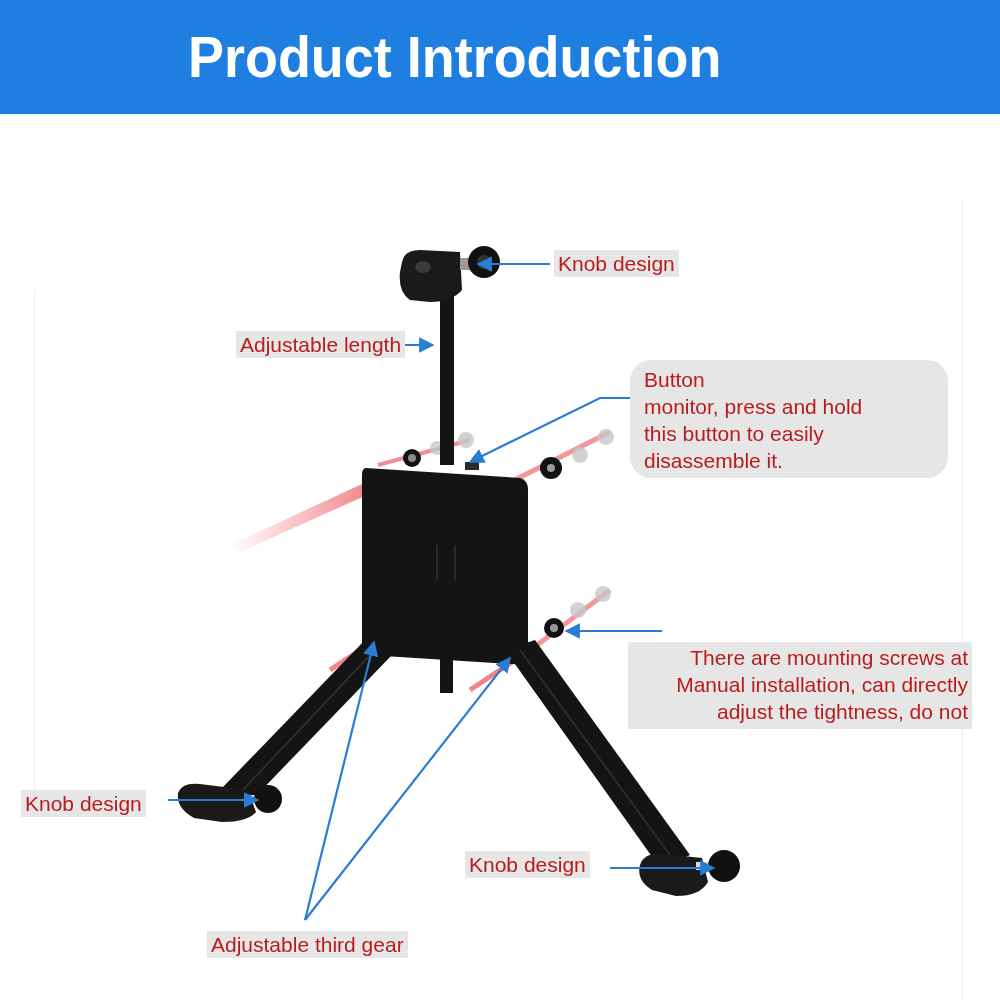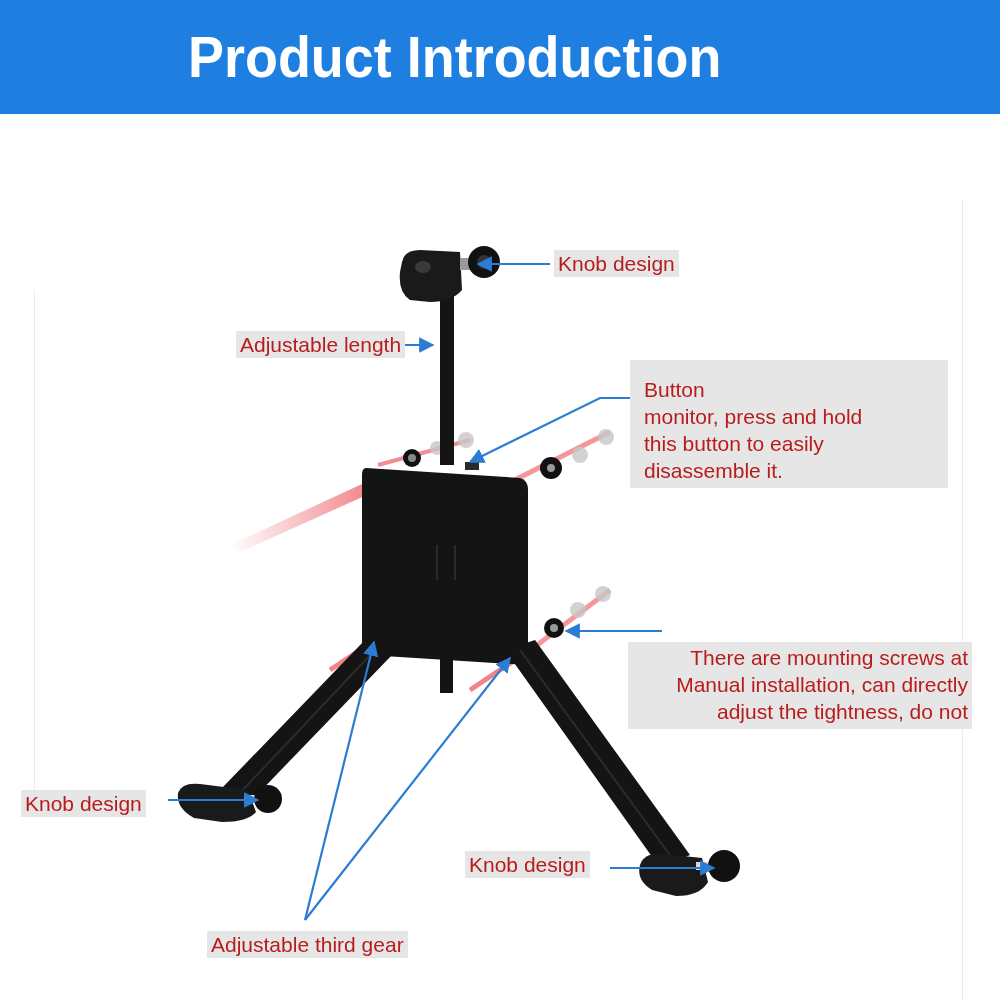--- a/index.html
+++ b/index.html
@@ -121,21 +121,21 @@
     <line x1="610" y1="868" x2="714" y2="868" marker-end="url(#arrowHead)"></line>
     <line x1="305" y1="920" x2="374" y2="642" marker-end="url(#arrowHead)"></line>
     <line x1="305" y1="920" x2="510" y2="658" marker-end="url(#arrowHead)"></line>
   </g>
 </svg>
 
 <div class="label" style="left:554px; top:250px;">Knob design</div>
 
 <div class="label" style="left:212px; top:331px;margin-left:24px;">Adjustable length</div>
 
-<div class="label multi" style="left:630px; top:360px; width:300px; padding:16px 4px 4px 14px;">
+<div class="label multi" style="left:630px; top:360px; width:300px; padding:6px 4px 4px 14px;border-radius:21px;">
   <div>Button</div>
   <div>monitor, press and hold</div>
   <div>this button to easily</div>
   <div>disassemble it.</div>
 </div>
 
 <div class="label multi" style="left:628px; top:642px; width:336px; padding:2px 4px 4px 4px;text-align:right;">
   <div>There are mounting screws at</div>
   <div>Manual installation, can directly</div>
   <div>adjust the tightness, do not</div>

